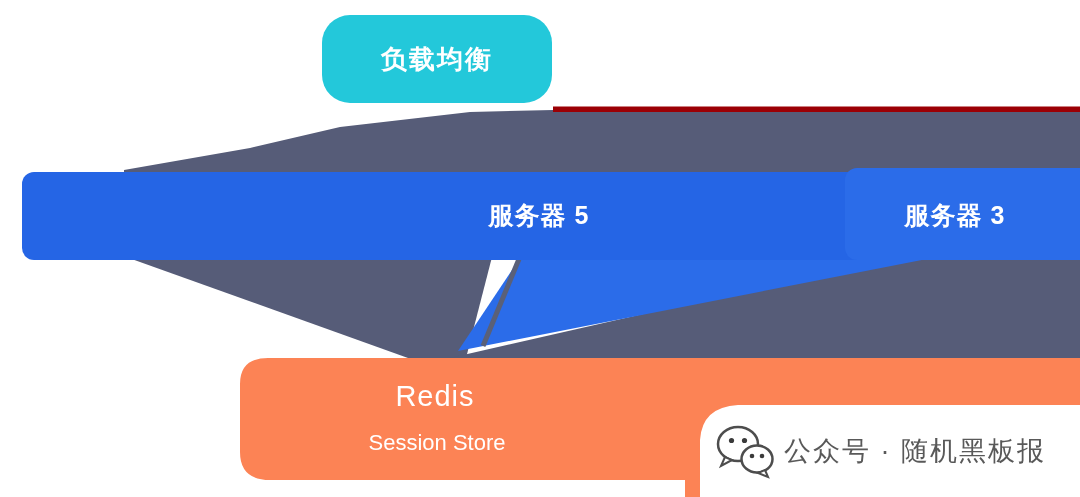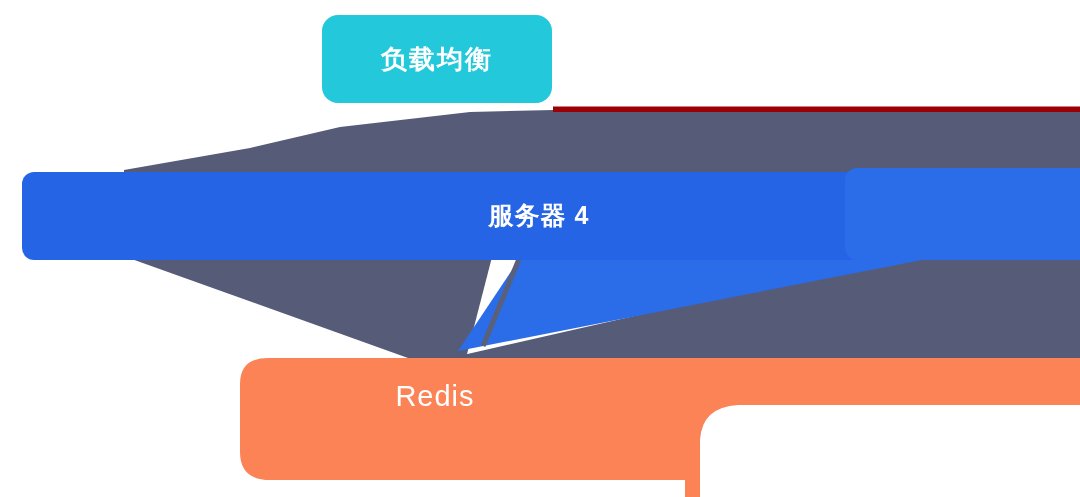--- a/index.html
+++ b/index.html
@@ -2,21 +2,21 @@
 <html><head>
 <meta charset="utf-8">
 <style>
   html,body{margin:0;padding:0;background:#ffffff;}
   .canvas{
     position:relative;width:1080px;height:497px;background:#ffffff;overflow:hidden;
     font-family:"Liberation Sans","DejaVu Sans",sans-serif;
   }
   .layer-svg{position:absolute;left:0;top:0;z-index:1;}
   .node{position:absolute;z-index:2;display:flex;align-items:center;justify-content:center;}
-  .lb-box{left:322px;top:15px;width:230px;height:88px;background:#23c8da;border-radius:16px;}
+  .lb-box{left:322px;top:15px;width:230px;height:88px;background:#23c8da;border-radius:28px;}
   .lb-box .lbl{color:#ffffff;font-size:26px;font-weight:700;letter-spacing:2px;}
   .server-bar{left:22px;top:172px;width:1068px;height:88px;background:#2565e5;
     border-top-left-radius:12px;border-bottom-left-radius:12px;}
   .server3-box{left:845px;top:168px;width:245px;height:92px;background:#2b6ce9;border-radius:12px 0 0 12px;}
   .server-label{position:absolute;z-index:3;top:199px;width:200px;text-align:center;
     color:#ffffff;font-size:25px;font-weight:700;letter-spacing:1px;}
   .server-label.s1{left:33px;}
   .server-label.s2{left:439px;}
   .server-label.s3{left:855px;}
   .redis-title{position:absolute;z-index:3;left:335px;top:380px;width:200px;text-align:center;
@@ -49,18 +49,35 @@
     <path d="M240,384 Q240,358 268,358 L1080,358 L1080,405 L738,405 Q702,407 700,440
              L700,497 L685,497 L685,480 L270,480 Q240,480 240,452 Z" fill="#fc8355"></path>
   </svg>
 
   <div class="node lb-box">
     <span class="lbl">负载均衡</span>
   </div>
 
   <div class="node server-bar"></div>
   <div class="node server3-box"></div>
-  <div class="server-label s2">服务器 4</div>
+  <div class="server-label s2">服务器 5</div>
+  <div class="server-label s3">服务器 3</div>
 
   <div class="redis-title">Redis</div>
+  <div class="redis-sub">Session Store</div>
 
+  <div class="watermark">
+    <svg width="62" height="58" viewBox="0 0 62 58">
+
+      <ellipse cx="26" cy="22" rx="20" ry="17" fill="#ffffff" stroke="#4d4d4d" stroke-width="2.5"></ellipse>
+      <path d="M13,35 L9,44 L20,38 Z" fill="#ffffff" stroke="#4d4d4d" stroke-width="2"></path>
+      <circle cx="19.5" cy="18.5" r="2.6" fill="#3a3a3a"></circle>
+      <circle cx="32.5" cy="18.5" r="2.6" fill="#3a3a3a"></circle>
+
+      <ellipse cx="45" cy="37" rx="15.5" ry="13.5" fill="#ffffff" stroke="#4d4d4d" stroke-width="2.5"></ellipse>
+      <path d="M53,48 L56,55 L46,51 Z" fill="#ffffff" stroke="#4d4d4d" stroke-width="2"></path>
+      <circle cx="40" cy="34" r="2.3" fill="#3a3a3a"></circle>
+      <circle cx="50" cy="34" r="2.3" fill="#3a3a3a"></circle>
+    </svg>
+    <span class="wtext">公众号 · 随机黑板报</span>
+  </div>
 
 </div>
 
 </body></html>

